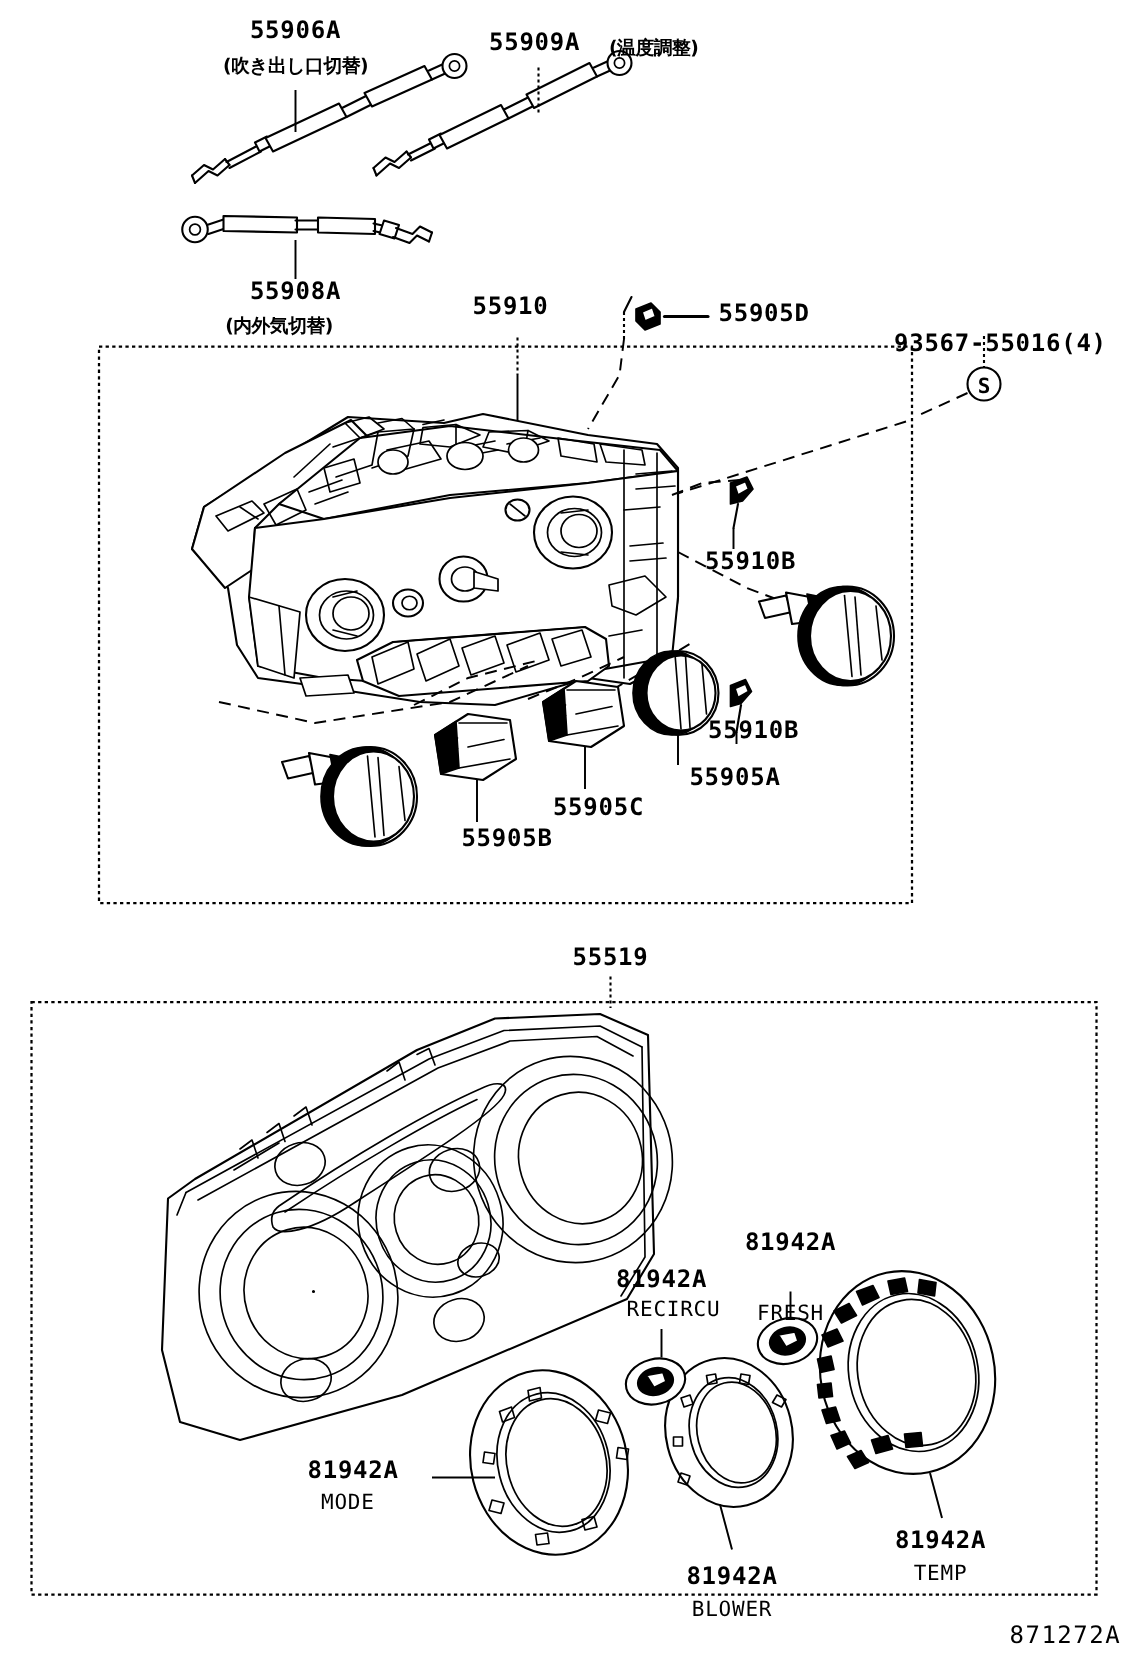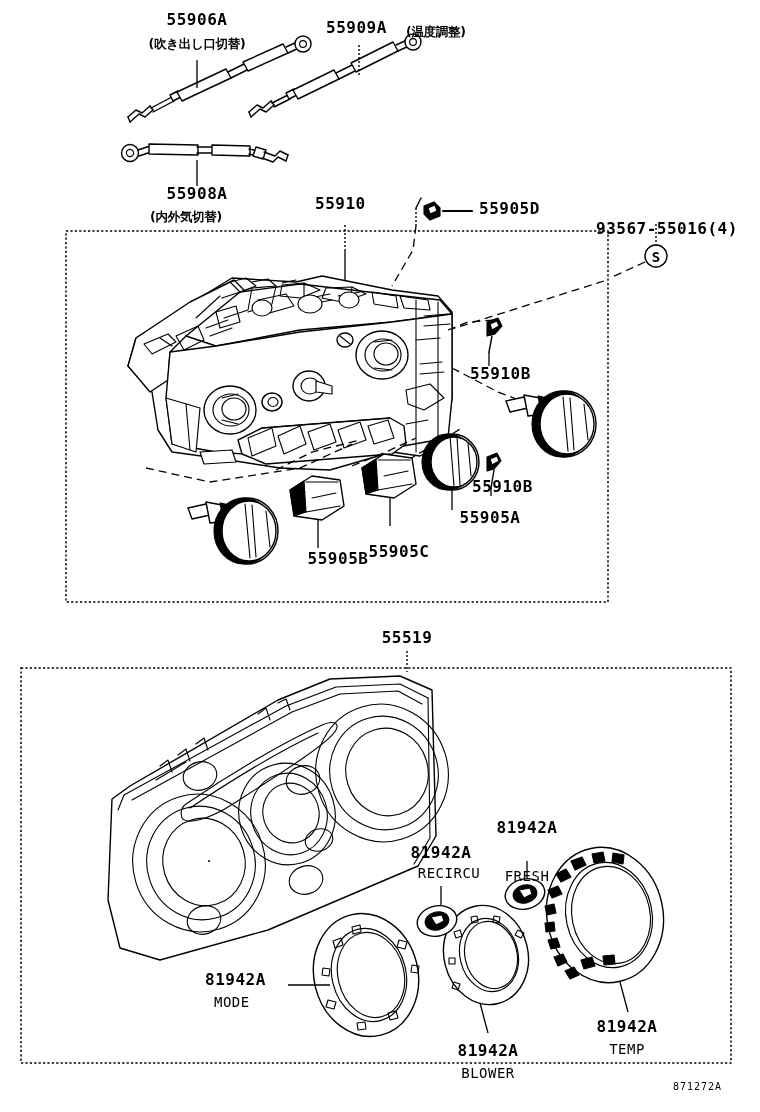--- a/index.html
+++ b/index.html
@@ -19,21 +19,21 @@
     letter-spacing:0px;
     line-height:1.05;
     user-select:none;
   }
   .lbl.pn{font-size:16px;letter-spacing:0.5px;}
   .lbl.jp{
     font-family:"DejaVu Sans","Liberation Sans",sans-serif;
     font-size:12.5px;font-weight:bold;letter-spacing:-0.3px;
   }
   .lbl.sub{font-size:14px;font-weight:normal;letter-spacing:0.5px;}
-  .lbl.code{font-size:10px;font-weight:normal;letter-spacing:1px;}
+  .lbl.code{font-size:16px;font-weight:normal;letter-spacing:1px;}
   .ctr{transform:translateX(-50%);}
   svg{display:block;}
 </style>
 </head>
 <body>
 
 <div id="sheet">
 
   <svg width="760" height="1112" viewBox="0 0 760 1112">
 
@@ -451,21 +451,21 @@
   <div class="lbl pn" style="left:479px;top:201px;">55905D</div>
 
   <div class="lbl pn" style="left:596px;top:196px;margin-top:25px;">93567-55016(4)</div>
 
   <div class="lbl pn" style="left:470px;top:366px;">55910B</div>
 
   <div class="lbl pn" style="left:472px;top:479px;">55910B</div>
 
   <div class="lbl pn ctr" style="left:458px;top:510px;margin-left:32px;">55905A</div>
 
-  <div class="lbl pn ctr" style="left:399px;top:544px;">55905C</div>
+  <div class="lbl pn ctr" style="left:399px;top:530px;">55905C</div>
 
   <div class="lbl pn ctr" style="left:338px;top:551px;">55905B</div>
 
   <div class="lbl pn ctr" style="left:407px;top:630px;">55519</div>
 
   <div class="lbl pn" style="left:205px;top:972px;">81942A</div>
   <div class="lbl sub" style="left:214px;top:995px;">MODE</div>
 
   <div class="lbl pn ctr" style="left:488px;top:1043px;">81942A</div>
   <div class="lbl sub ctr" style="left:488px;top:1066px;">BLOWER</div>

